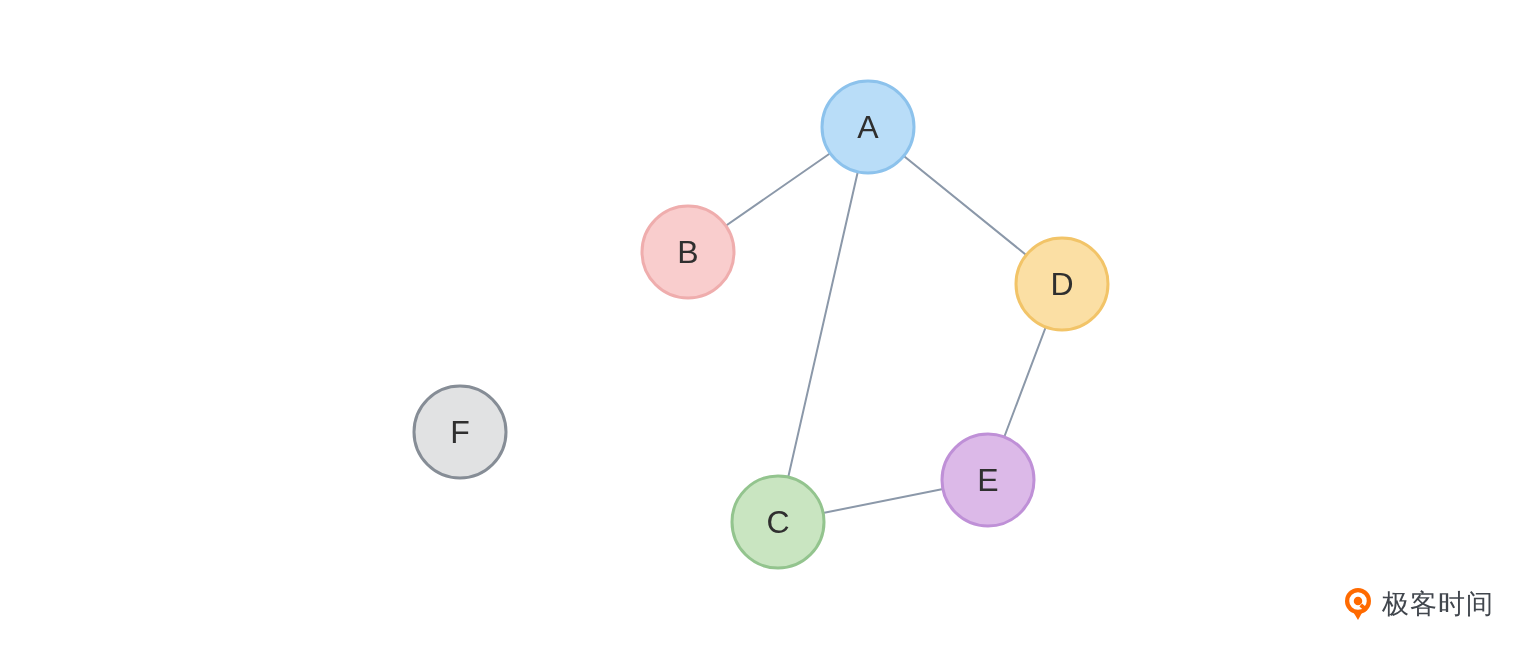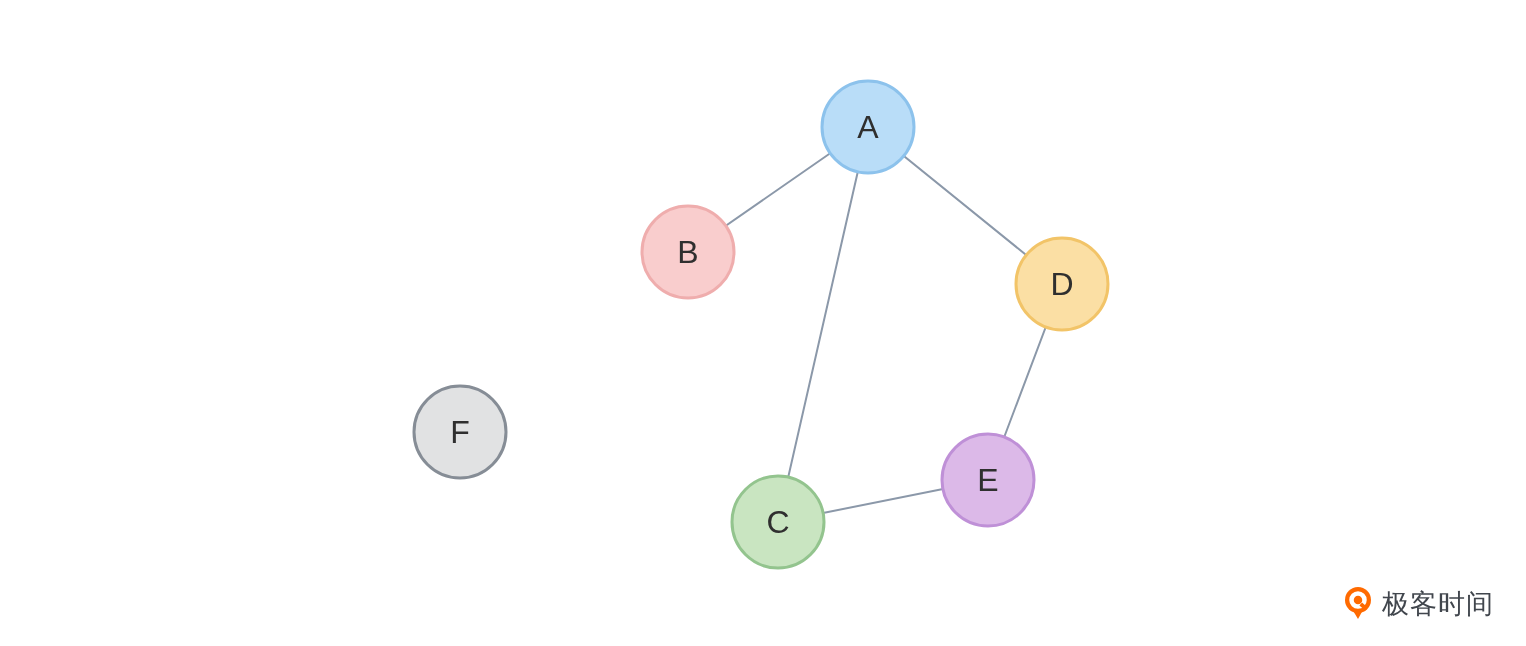--- a/index.html
+++ b/index.html
@@ -33,21 +33,21 @@
     font-family: "Liberation Sans", sans-serif;
     font-size: 32px;
     fill: #2f2f2f;
     pointer-events: none;
   }
   .brand {
     position: absolute;
     right: 32px;
     bottom: 24px;
     display: flex;
-    align-items: flex-start;
+    align-items: center;
     gap: 8px;
   }
   .brand-text {
     font-size: 27px;
     color: #41464d;
     letter-spacing: 1px;
     font-family: "Liberation Sans", sans-serif;
   }
 </style>
 </head>

